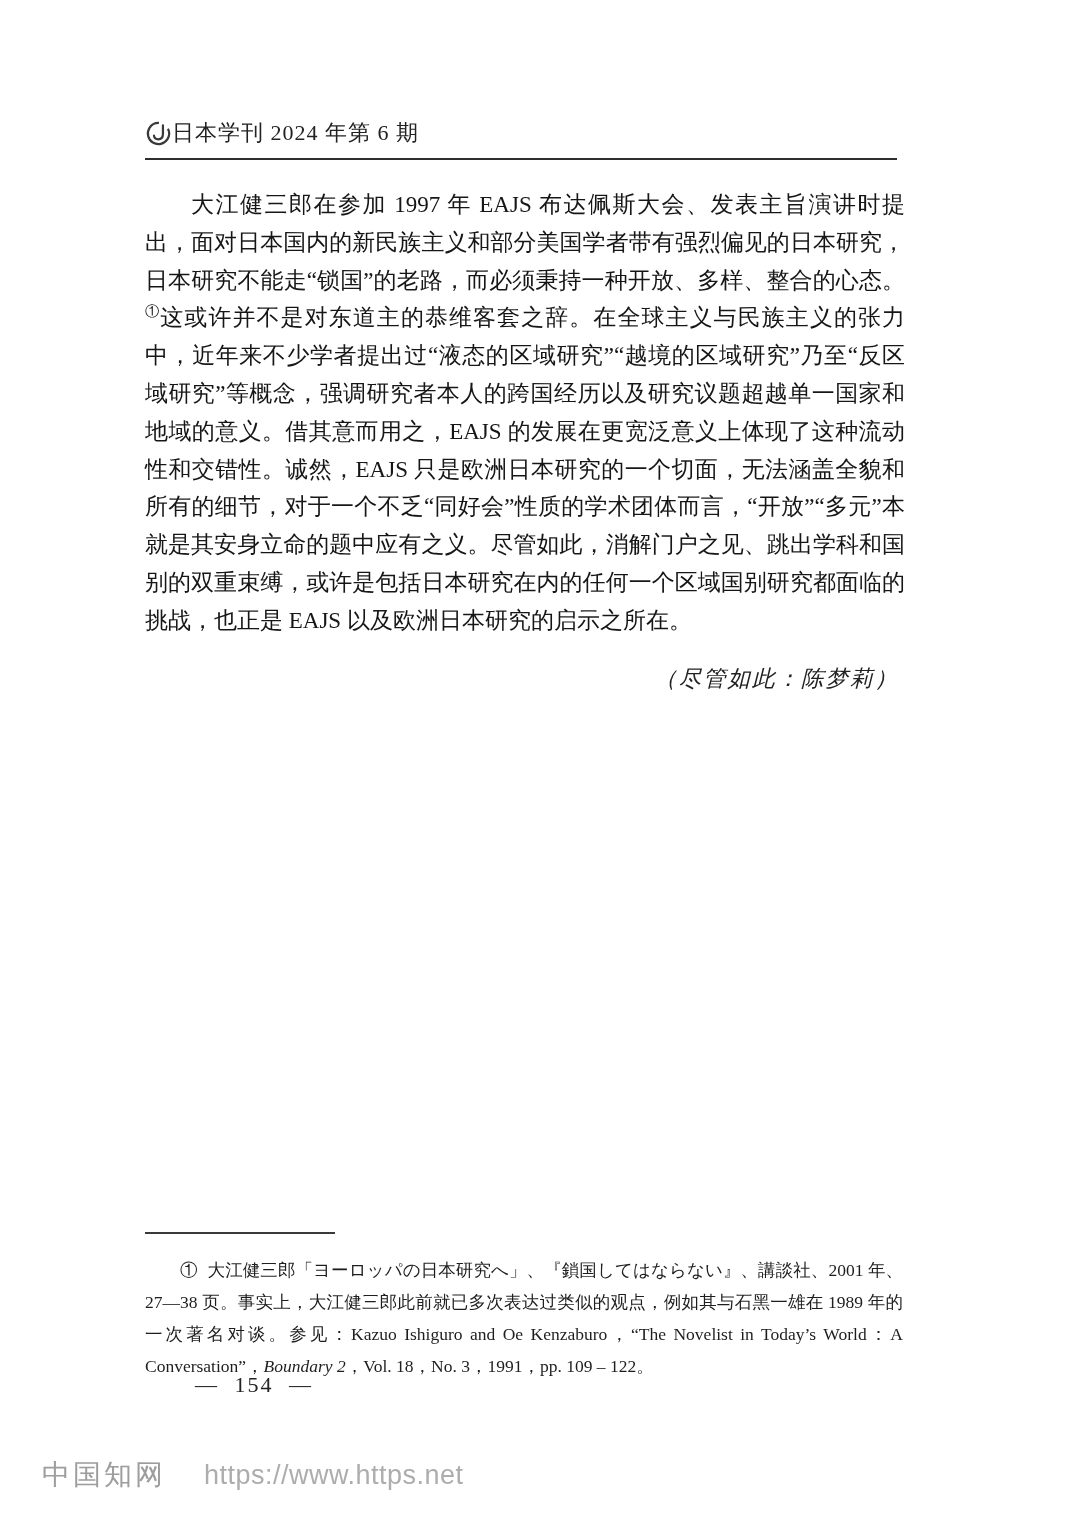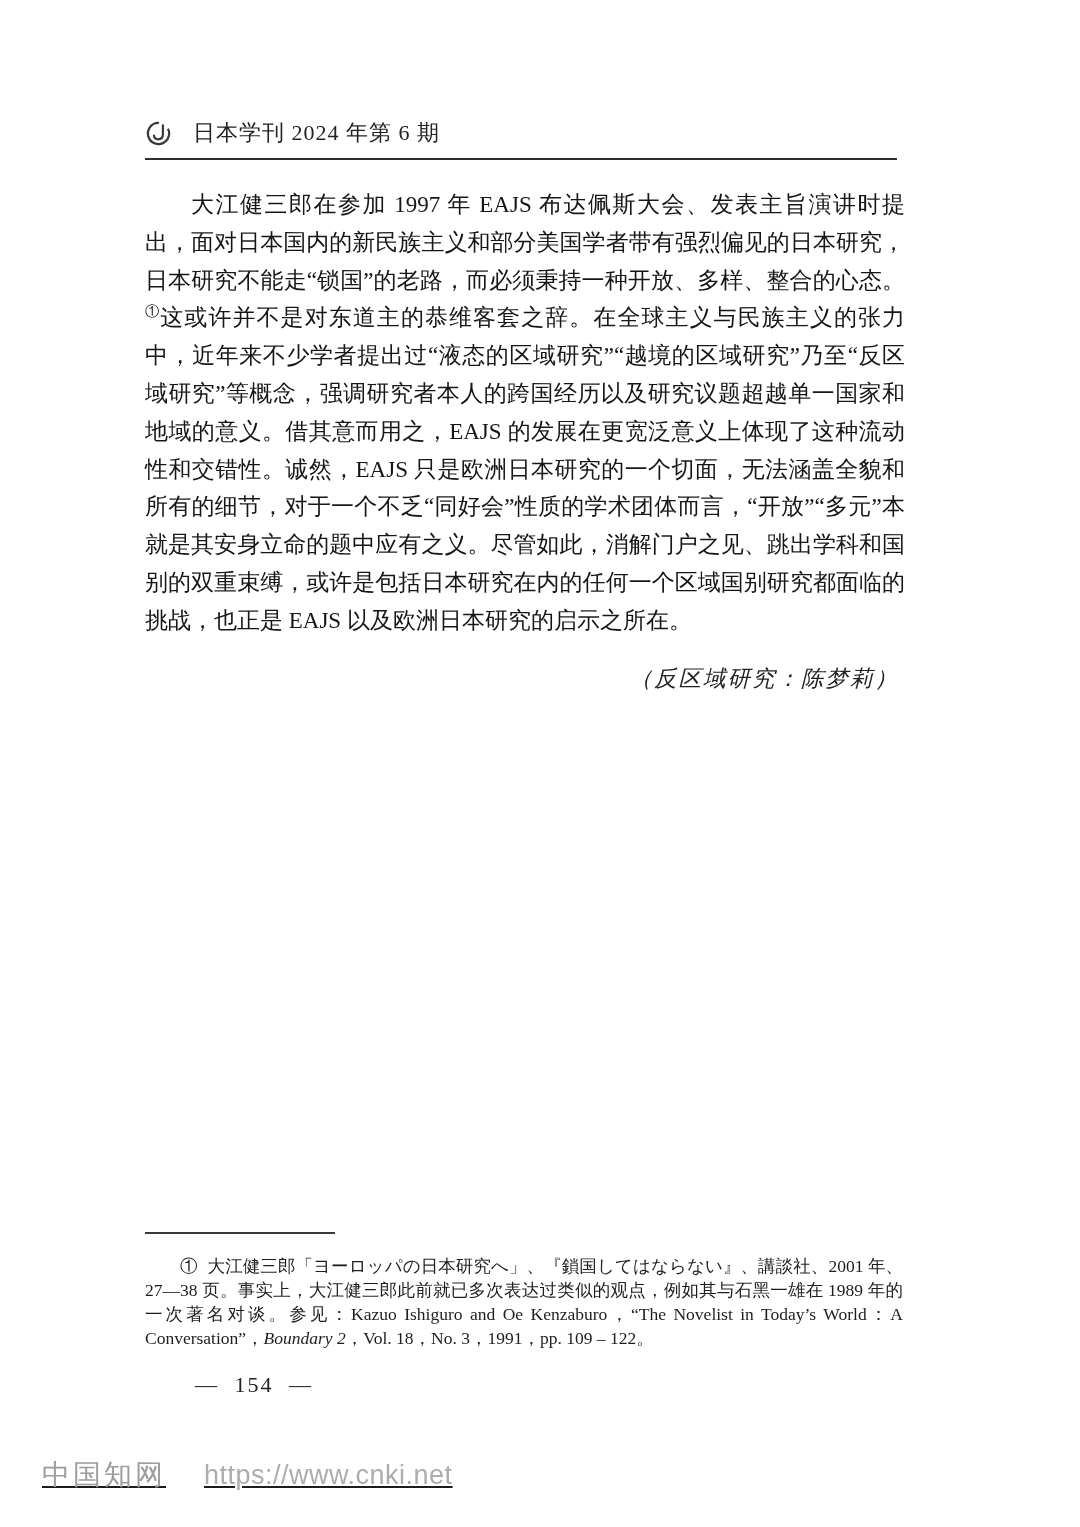--- a/index.html
+++ b/index.html
@@ -7,21 +7,21 @@
     position:relative;
     width:1080px;height:1527px;
     background:#ffffff;
     overflow:hidden;
     font-family:"Liberation Serif","DejaVu Serif",serif;
     color:#1c1c1c;
   }
   
   .header{
     position:absolute;left:145px;top:118px;width:755px;
-    display:flex;align-items:center;gap:21px;
+    display:flex;align-items:center;gap:0;
   }
   .logo{width:27px;height:27px;flex:0 0 auto;}
   .journal-title{
     font-size:22px;letter-spacing:1px;color:#222;
     white-space:nowrap;
   }
   .header-rule{
     position:absolute;left:145px;top:158px;width:752px;height:2px;
     background:#2e2e2e;
   }
@@ -49,38 +49,37 @@
   }
   
   .footnote{
     position:absolute;left:145px;top:1232px;width:758px;
   }
   .footnote-rule{
     width:190px;height:2px;background:#3a3a3a;margin:0 0 20px 0;
   }
   .footnote-text{
     margin:0;
-    font-size:17.5px;line-height:24px;
+    font-size:17.5px;line-height:32px;
     text-align:justify;text-justify:inter-ideograph;
     text-indent:2em;
     color:#1e1e1e;
   }
   .footnote-marker{margin-right:10px;}
   .footnote-italic{font-style:italic;}
   
   .page-number{
     position:absolute;left:158px;top:1372px;
     font-size:22px;letter-spacing:2px;word-spacing:8px;color:#222;margin-left:37px;
   }
   
   .watermark{
     position:absolute;left:42px;top:1456px;
     display:flex;align-items:baseline;gap:38px;
     font-family:"Liberation Sans","DejaVu Sans",sans-serif;
-    text-decoration:underline;
   }
   .watermark-site{
     font-size:28px;color:#9d9d9d;letter-spacing:3px;font-weight:500;
   }
   .watermark-url{
     font-size:27px;color:#adadad;letter-spacing:0.5px;
   }
 </style>
 </head>
 <body>
@@ -91,28 +90,28 @@
     <svg class="logo" viewBox="0 0 28 28" aria-hidden="true">
       <circle cx="14" cy="14" r="11" fill="none" stroke="#3a3a3a" stroke-width="2.3" stroke-dasharray="57 12" stroke-dashoffset="-6" transform="rotate(-58 14 14)"></circle>
       <path d="M 18.6 5.6 L 18.6 14.6 Q 18.6 20 13.8 20 Q 9.8 20 9.3 16.2" fill="none" stroke="#3a3a3a" stroke-width="2.3" stroke-linecap="round"></path>
     </svg>
     <span class="journal-title">日本学刊 2024 年第 6 期</span>
   </div>
   <div class="header-rule"></div>
 
   <div class="body-text">
     <p class="para2"><span>大江健三郎在参加 1997 年 EAJS 布达佩斯大会、发表主旨演讲时提出，面对日本国内的新民族主义和部分美国学者带有强烈偏见的日本研究，日本研究不能走“锁国”的老路，而必须秉持一种开放、多样、整合的心态。</span><sup class="fn-sup">①</sup><span>这或许并不是对东道主的恭维客套之辞。在全球主义与民族主义的张力中，近年来不少学者提出过“液态的区域研究”“越境的区域研究”乃至“反区域研究”等概念，强调研究者本人的跨国经历以及研究议题超越单一国家和地域的意义。借其意而用之，EAJS 的发展在更宽泛意义上体现了这种流动性和交错性。诚然，EAJS 只是欧洲日本研究的一个切面，无法涵盖全貌和所有的细节，对于一个不乏“同好会”性质的学术团体而言，“开放”“多元”本就是其安身立命的题中应有之义。尽管如此，消解门户之见、跳出学科和国别的双重束缚，或许是包括日本研究在内的任何一个区域国别研究都面临的挑战，也正是 EAJS 以及欧洲日本研究的启示之所在。</span></p>
-    <p class="editor-note">（反区域研究：陈梦莉）</p>
+    <p class="editor-note">（尽管如此：陈梦莉）</p>
   </div>
 
   <div class="footnote">
     <div class="footnote-rule"></div>
     <p class="footnote-text"><span class="footnote-marker">①</span><span>大江健三郎「ヨーロッパの日本研究へ」、『鎖国してはならない』、講談社、2001 年、27—38 页。事实上，大江健三郎此前就已多次表达过类似的观点，例如其与石黑一雄在 1989 年的一次著名对谈。参见：Kazuo Ishiguro and Oe Kenzaburo，“The Novelist in Today’s World：A Conversation”，</span><span class="footnote-italic">Boundary 2</span><span>，Vol. 18，No. 3，1991，pp. 109 – 122。</span></p>
   </div>
 
   <div class="page-number">— 154 —</div>
 
   <div class="watermark">
     <span class="watermark-site">中国知网</span>
-    <span class="watermark-url">https://www.cnki.net</span>
+    <span class="watermark-url">https://www.https.net</span>
   </div>
 
 </div>
 
 </body></html>

